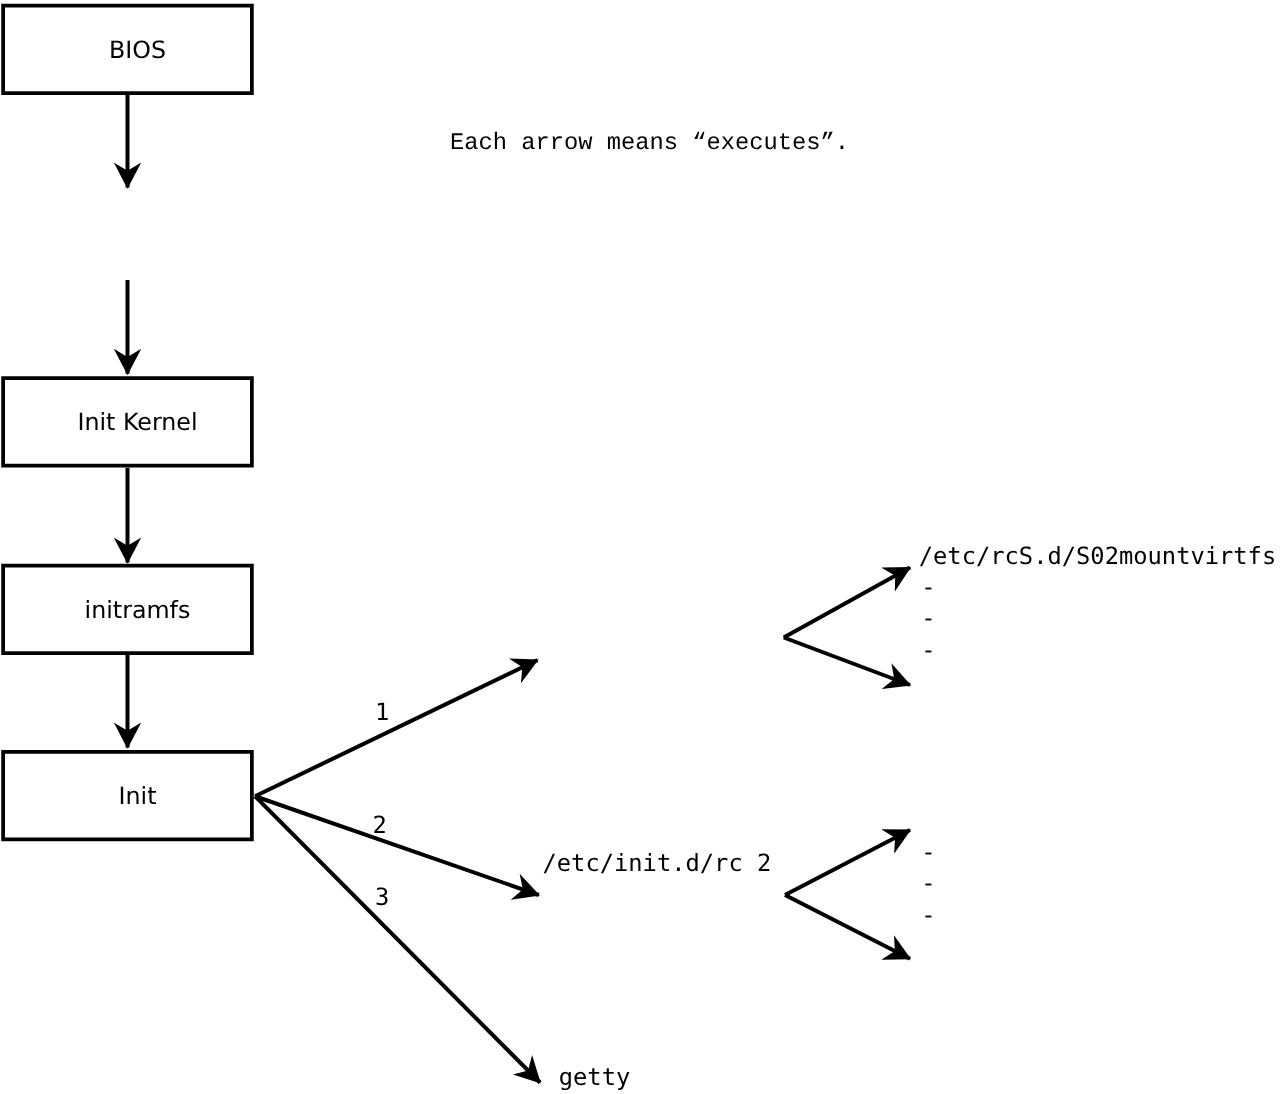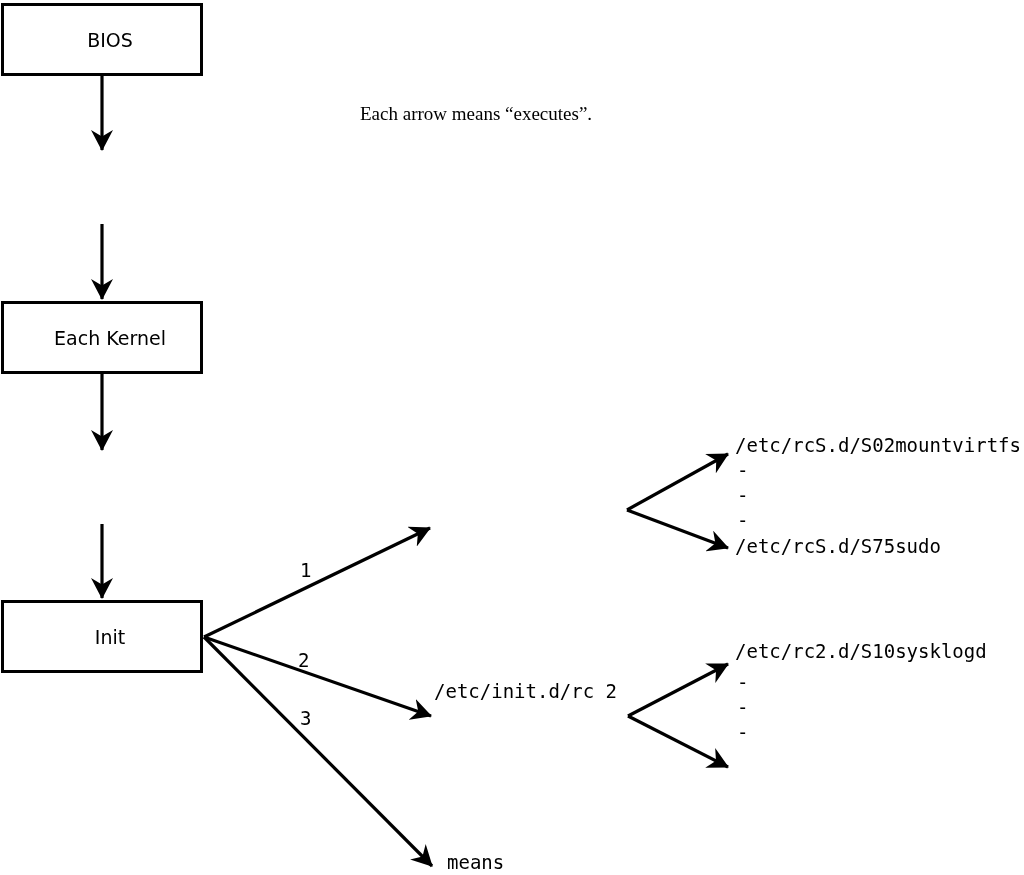--- a/index.html
+++ b/index.html
@@ -40,21 +40,21 @@
     justify-content: center;
     font-size: 19px;
     padding-left: 16px;
   }
   .txt {
     position: absolute;
     line-height: 22px;
     white-space: pre;
   }
   .sans {
-    font-family: Liberation Serif, serif;
+    font-family: Liberation Mono, monospace;
     font-size: 19px;
   }
   .mono {
     font-family: "DejaVu Sans Mono", "Liberation Mono", monospace;
     font-size: 19px;
   }
 </style>
 </head>
 <body>
 
@@ -80,39 +80,40 @@
     <line x1="627" y1="510" x2="728" y2="548" marker-end="url(#arrowhead)" stroke="#000000"></line>
 
     <line x1="628" y1="716" x2="728" y2="664" marker-end="url(#arrowhead)" stroke="#000000"></line>
     <line x1="628" y1="716" x2="728" y2="767" marker-end="url(#arrowhead)" stroke="#000000"></line>
   </svg>
 
   <div class="flow-box" style="top:3px">
     <span>BIOS</span>
   </div>
   <div class="flow-box" style="top:301px">
-    <span>Each Kernel</span>
+    <span>Init Kernel</span>
+  </div>
+  <div class="flow-box" style="top:451px">
+    <span>initramfs</span>
   </div>
   <div class="flow-box" style="top:600px">
     <span>Init</span>
   </div>
 
   <div class="txt sans" style="left:360px; top:103px">Each arrow means “executes”.</div>
 
   <div class="txt mono" style="left:300px; top:559px">1</div>
   <div class="txt mono" style="left:298px; top:649px">2</div>
   <div class="txt mono" style="left:300px; top:707px">3</div>
 
   <div class="txt mono" style="left:434px; top:680px">/etc/init.d/rc 2</div>
-  <div class="txt mono" style="left:447px; top:851px">means</div>
+  <div class="txt mono" style="left:447px; top:851px">getty</div>
 
   <div class="txt mono" style="left:735px; top:434px">/etc/rcS.d/S02mountvirtfs</div>
   <div class="txt mono" style="left:737px; top:459px">-</div>
   <div class="txt mono" style="left:737px; top:484px">-</div>
   <div class="txt mono" style="left:737px; top:509px">-</div>
-  <div class="txt mono" style="left:735px; top:535px">/etc/rcS.d/S75sudo</div>
 
-  <div class="txt mono" style="left:735px; top:640px">/etc/rc2.d/S10sysklogd</div>
   <div class="txt mono" style="left:737px; top:671px">-</div>
   <div class="txt mono" style="left:737px; top:696px">-</div>
   <div class="txt mono" style="left:737px; top:721px">-</div>
 
 </div>
 
 </body></html>

